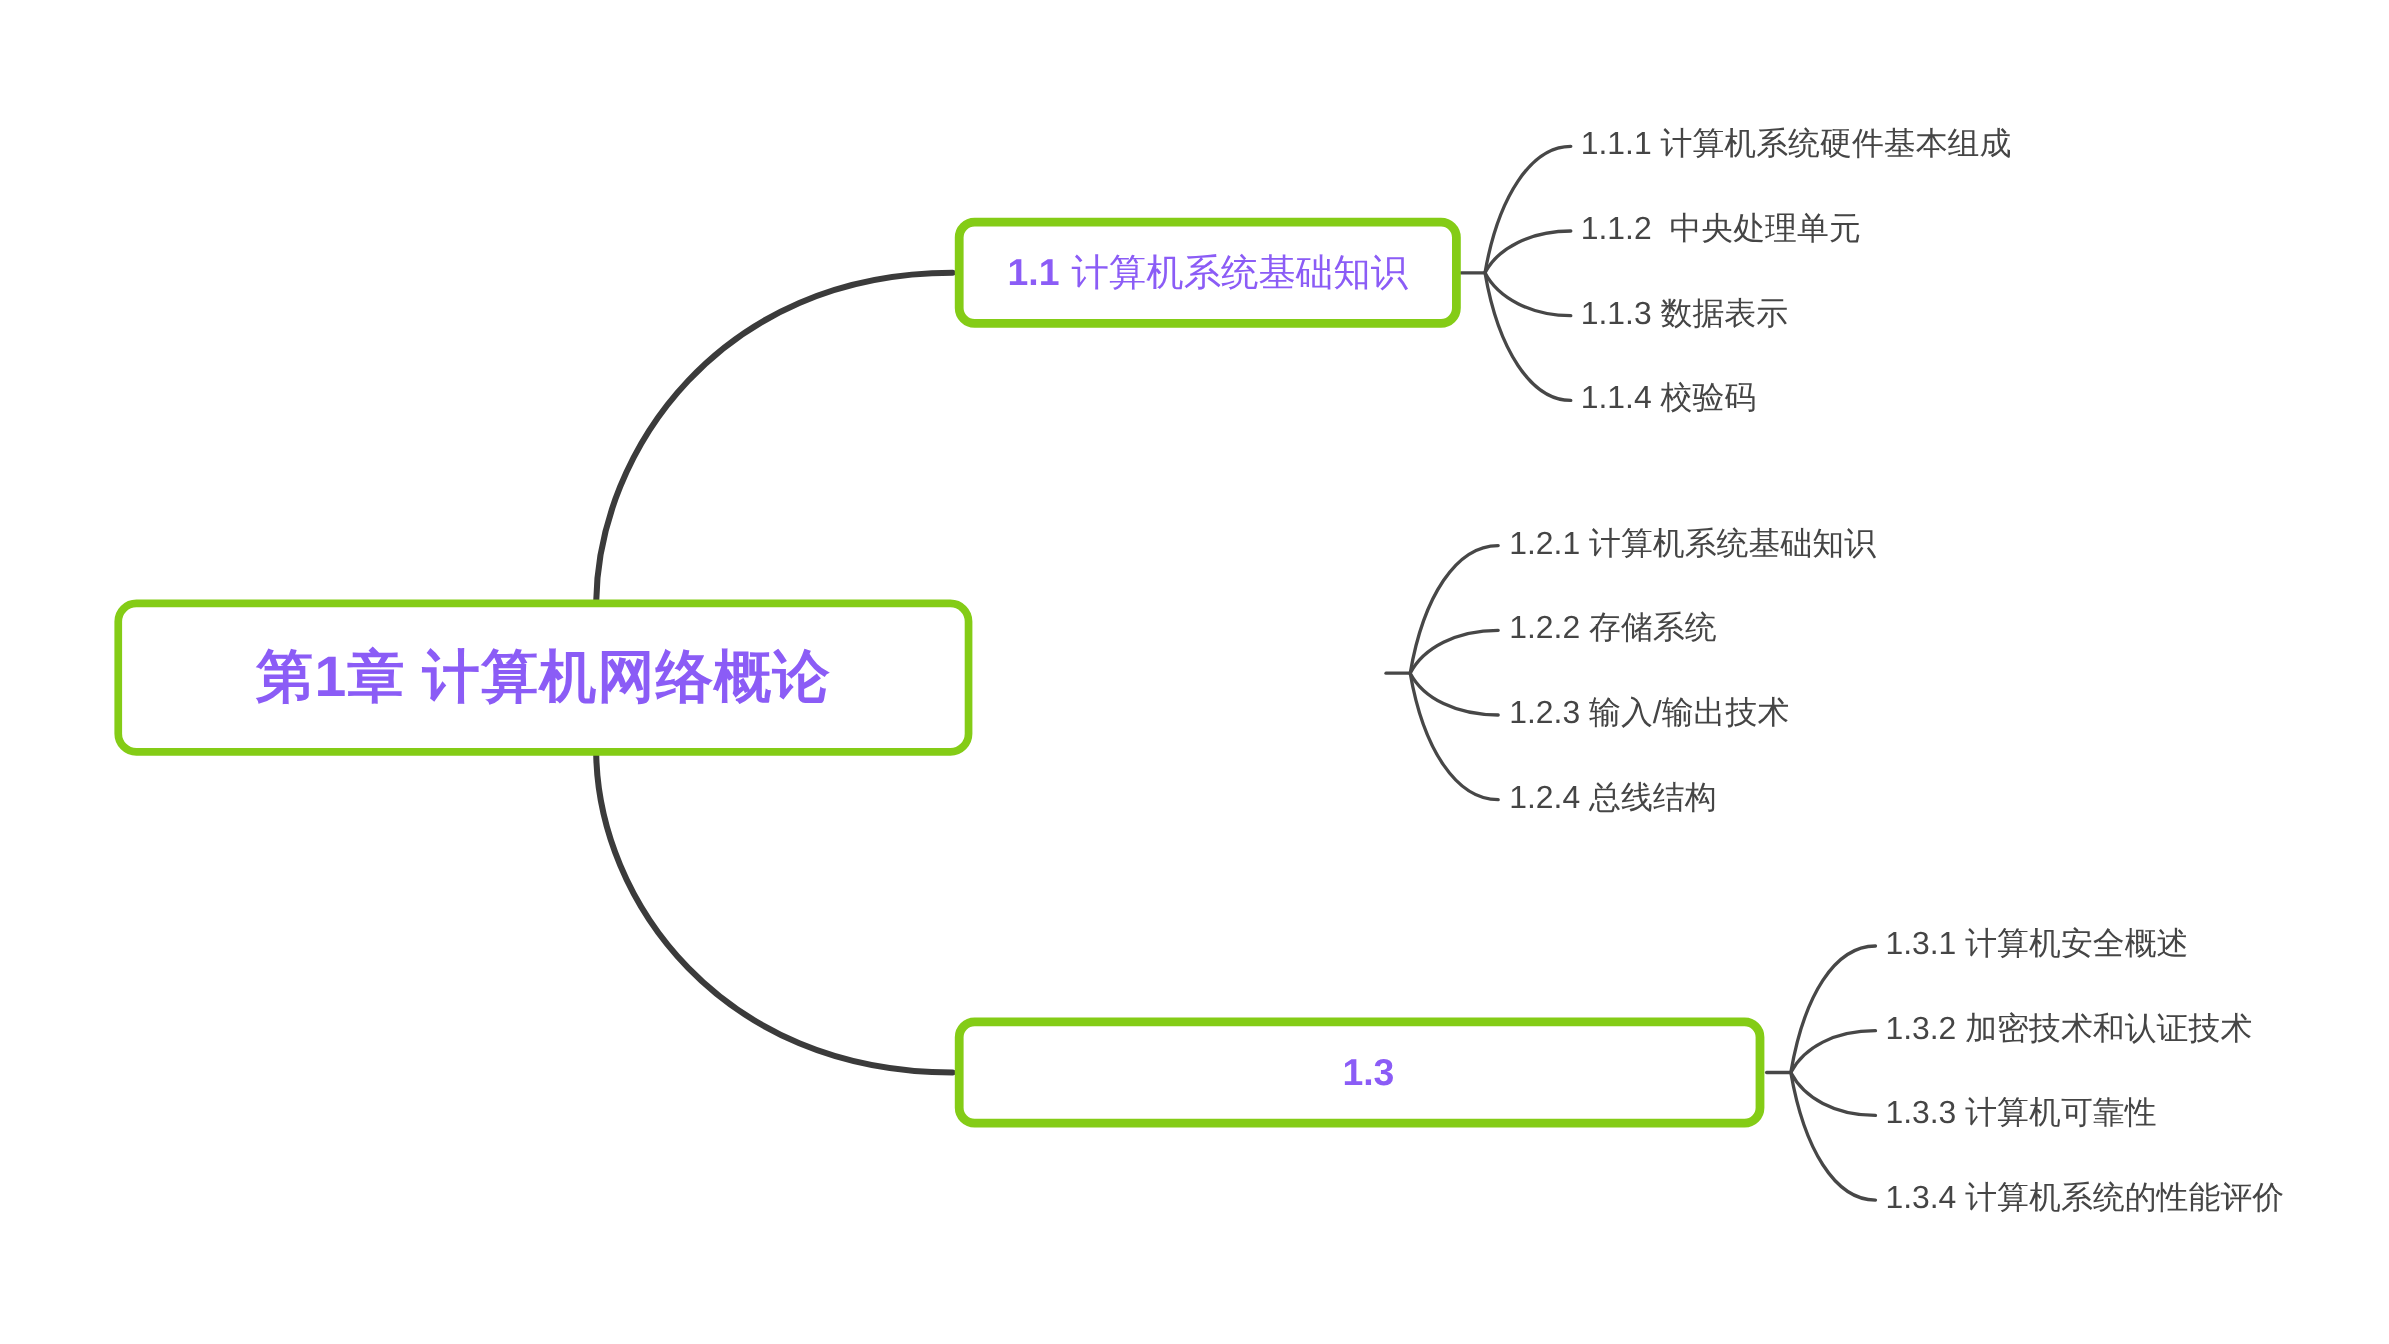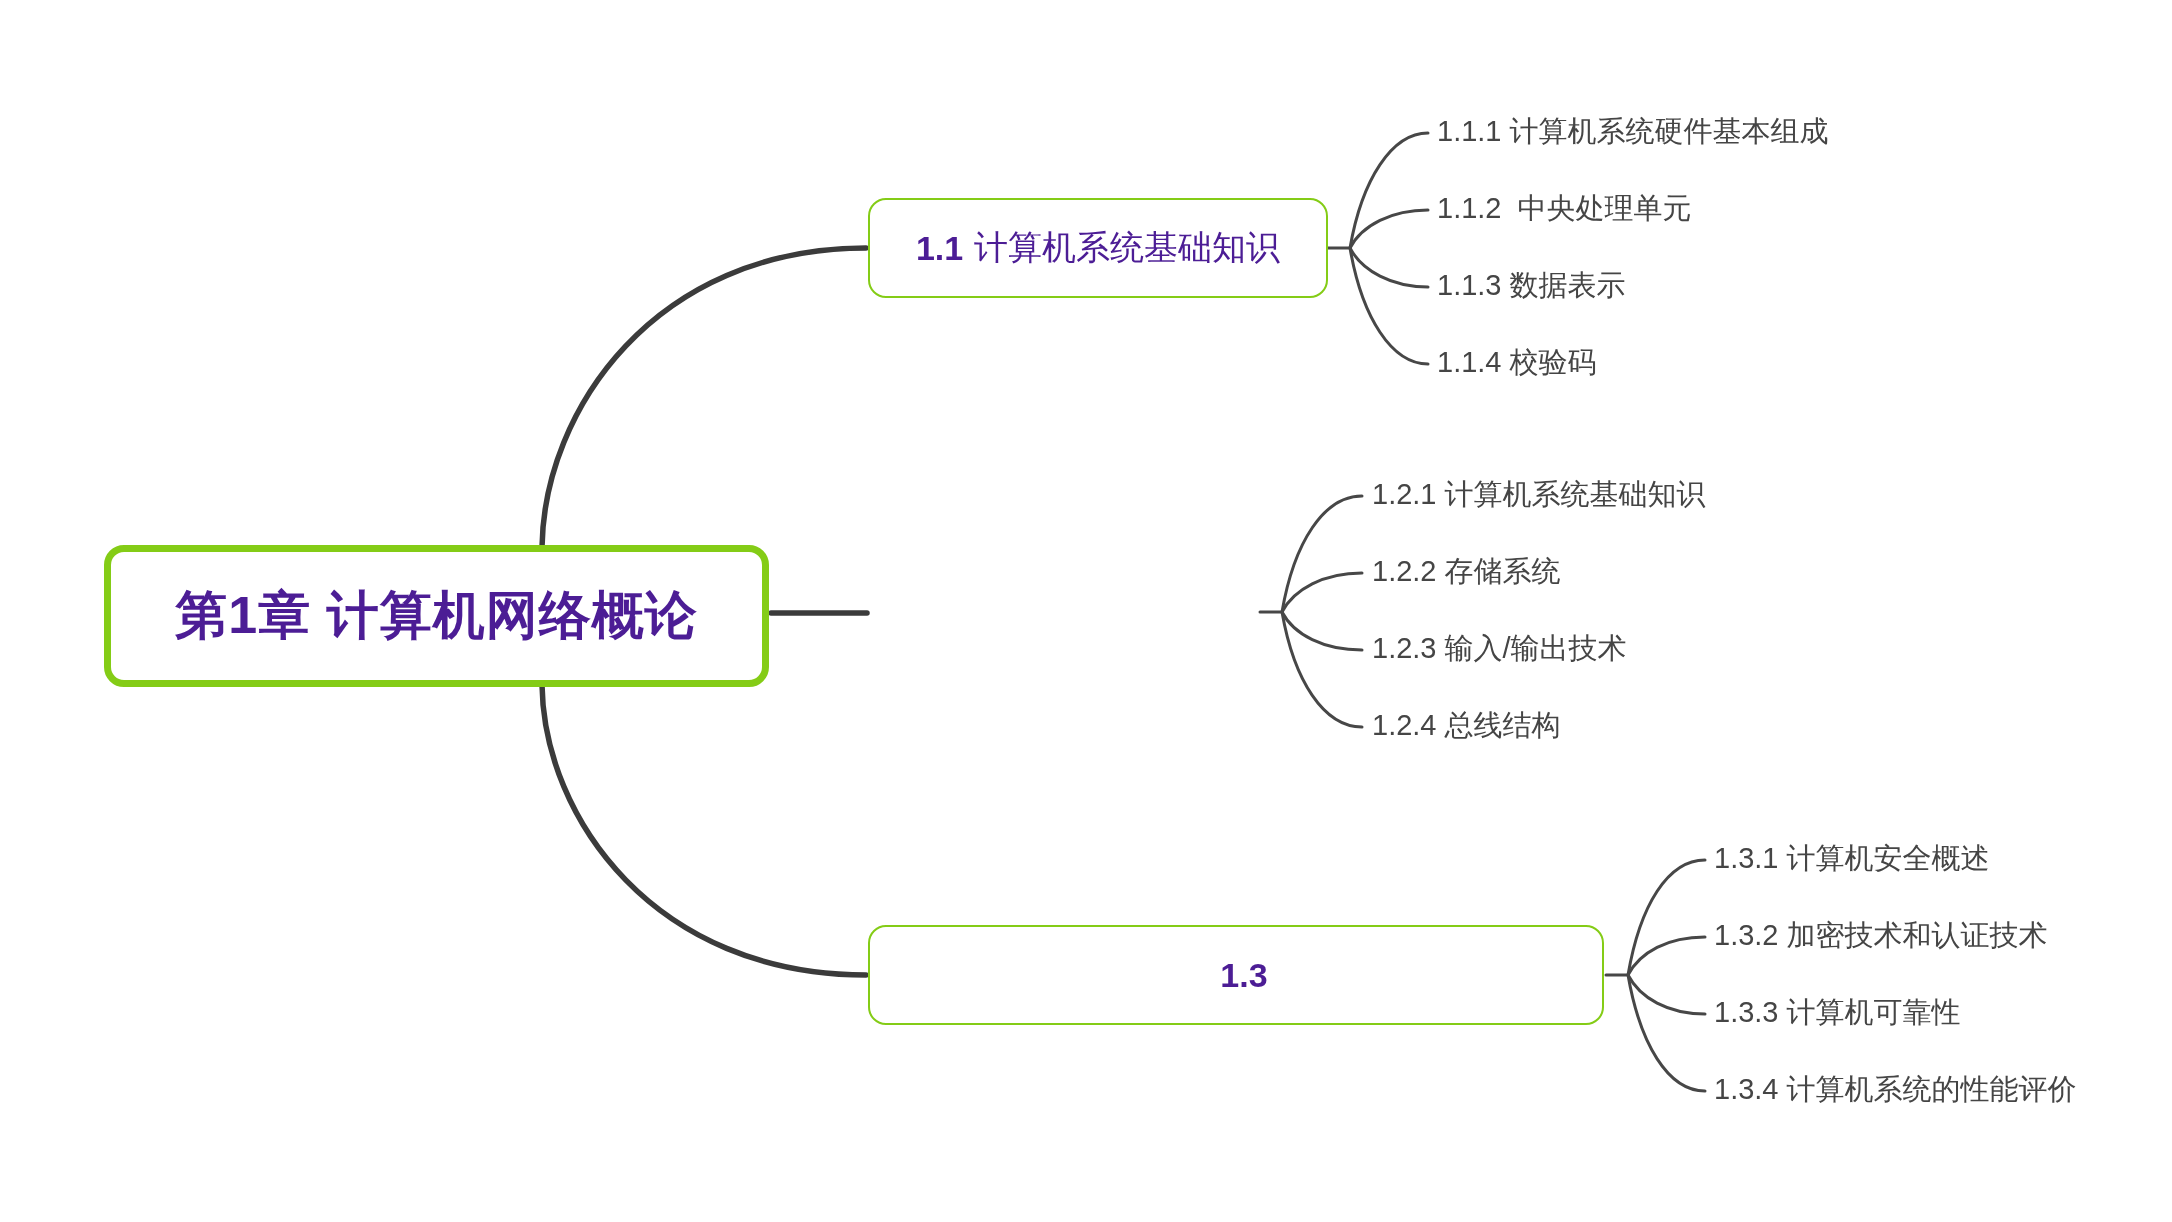--- a/index.html
+++ b/index.html
@@ -9,25 +9,25 @@
     background:#ffffff;
     font-family:"Liberation Sans","DejaVu Sans",sans-serif;
     overflow:hidden;
   }
   svg.connectors{position:absolute;left:0;top:0;width:2172px;height:1222px;}
   .edge-thick{fill:none;stroke:#3b3b3b;stroke-width:5.5;stroke-linecap:round;}
   .edge-thin{fill:none;stroke:#474747;stroke-width:3;stroke-linecap:round;}
   .node{
     position:absolute;box-sizing:border-box;
     display:flex;align-items:center;justify-content:center;
-    background:#ffffff;border:2px solid #84cc16;border-radius:18px;
-    color:#4c1d95;white-space:pre;
+    background:#ffffff;border:8px solid #84cc16;border-radius:18px;
+    color:#8b5cf6;white-space:pre;
   }
   .node-root{
-    left:104px;top:545px;width:665px;height:142px;
+    left:104px;top:545px;width:780px;height:142px;
     border-width:7px;border-radius:20px;
     font-size:52px;font-weight:700;letter-spacing:1px;align-items:center;
   }
   .node-branch{font-size:34px;font-weight:400;}
   .node-branch .num{font-weight:700;}
   .node-branch .ttl{margin-left:0.32em;}
   .node-b1{left:868px;top:198px;width:460px;height:100px;}
   .node-b2{left:868px;top:562px;width:390px;height:100px;}
   .node-b3{left:868px;top:925px;width:736px;height:100px;padding-left:16px;}
   .leaf{

